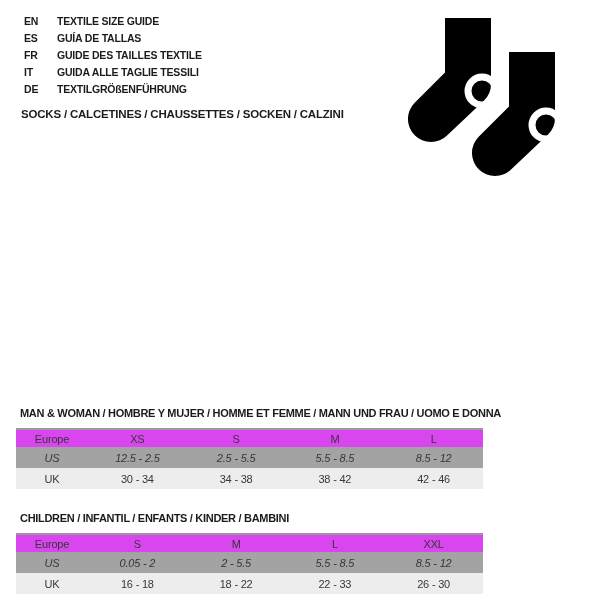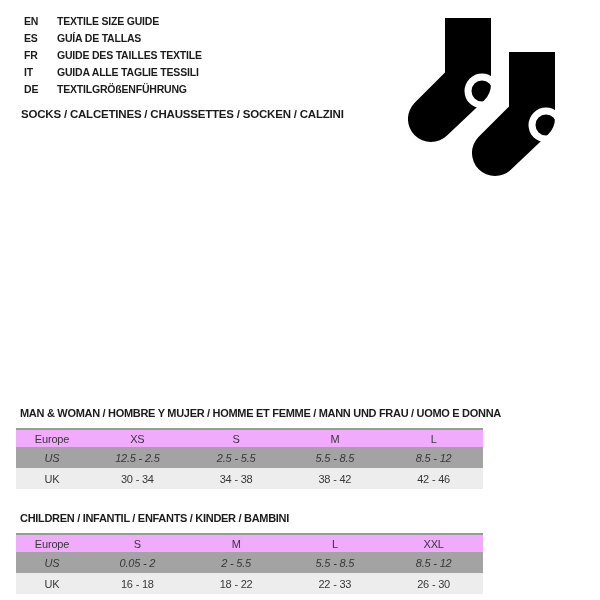--- a/index.html
+++ b/index.html
@@ -60,21 +60,21 @@
   table.size-table th, table.size-table td {
     padding: 0;
     font-size: 11px;
     font-weight: 400;
     letter-spacing: -0.2px;
     color: #373737;
     text-align: center;
     white-space: nowrap;
   }
   table.size-table col.region-col { width: 72px; }
-  tr.header-row { height: 18px; background: #f0abfc; border-top: 2px solid #9a9a9a; }
+  tr.header-row { height: 18px; background: #d946ef; border-top: 2px solid #9a9a9a; }
   tr.data-row { height: 21px; }
   tr.row-us { background: #a3a3a3; font-style: italic; }
   tr.row-uk { background: #ededed; }
   th.region-cell, td.region-cell { text-align: left; padding-left: 6px; }
 </style>
 </head>
 <body>
 
 <div class="stage">
 

